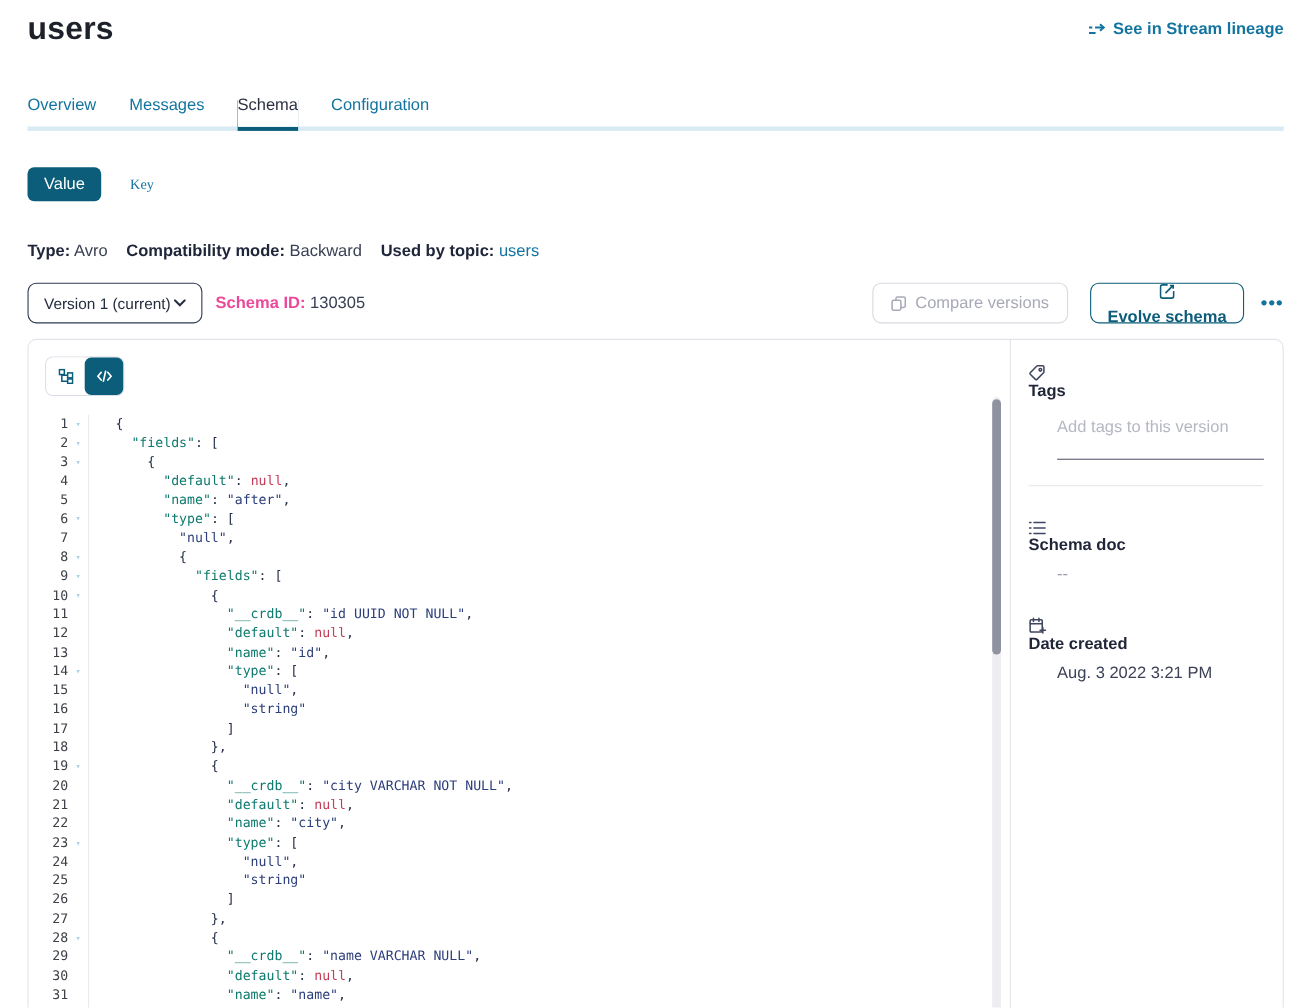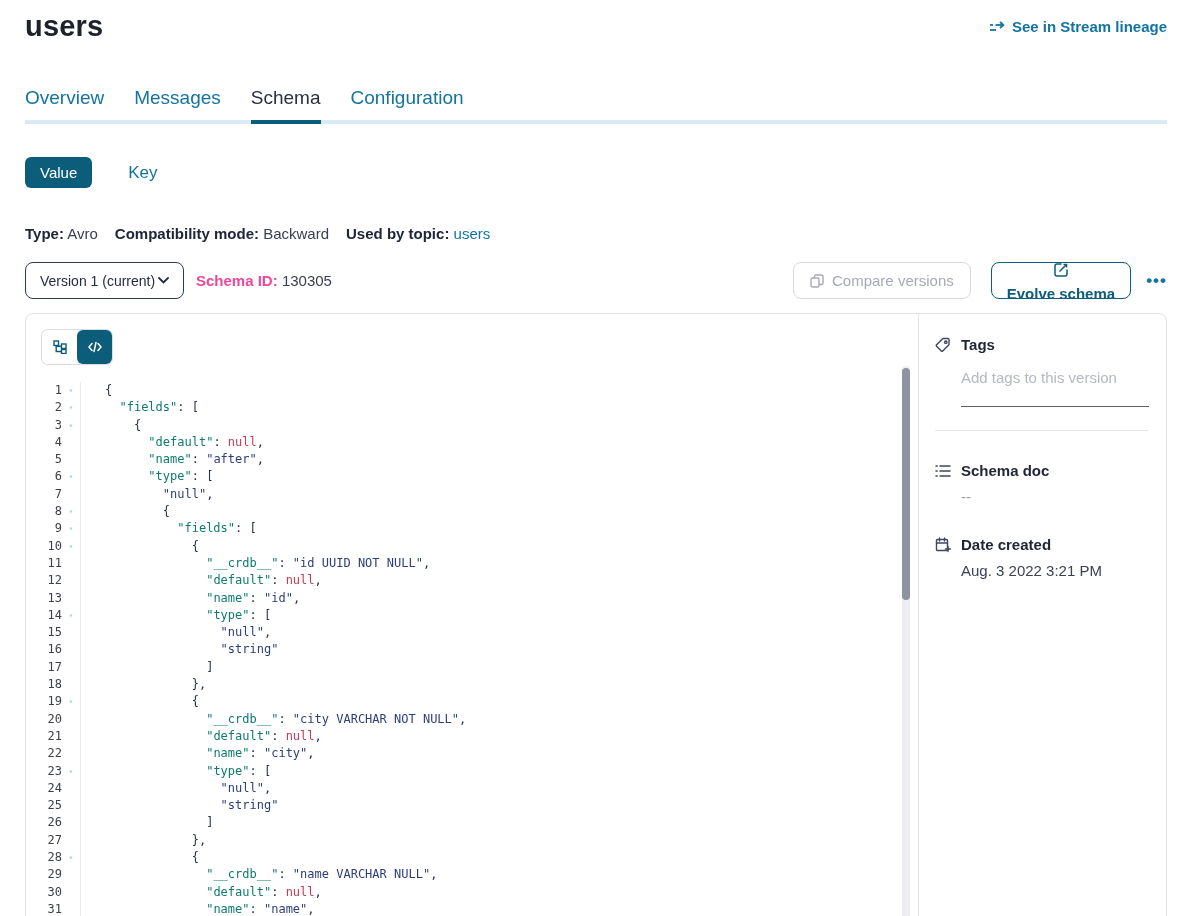--- a/index.html
+++ b/index.html
@@ -7,28 +7,28 @@
     font-family:"Liberation Sans", sans-serif; color:var(--text-body); }
   .page { padding:0 22px 0 25px; }
 
   
   .header { display:flex; justify-content:space-between; align-items:center; padding-top:10px; }
   h1 { font-size:29px; font-weight:700; color:#1d2129; letter-spacing:.2px; }
   .lineage { display:flex; align-items:center; gap:7px; color:var(--link); font-weight:700; font-size:15px; cursor:pointer; }
 
   
   .tabs { display:flex; gap:30px; margin-top:44px; border-bottom:4px solid var(--track); }
-  .tab { font-size:19px; color:var(--link); padding-bottom:11px; cursor:pointer; }
+  .tab { font-size:15px; color:var(--link); padding-bottom:11px; cursor:pointer; }
   .tab.active { color:#2b3040; font-weight:500; box-shadow:0 4px 0 var(--accent);text-align:center; }
 
   
   .toggle-row { margin-top:33px; display:flex; align-items:center; }
   .btn-primary { background:var(--accent); color:#fff; border:none; font-size:15px;
     padding:7px 15px; border-radius:6px; font-family:inherit; cursor:pointer; }
-  .key-link { color:var(--link); font-size:17px; margin-left:36px; cursor:pointer; }
+  .key-link { color:var(--link); font-size:13px; margin-left:26px; cursor:pointer;font-family:Liberation Serif, serif; }
 
   
   .meta-row { margin-top:37px; font-size:15px; display:flex; gap:17px; }
   .meta-item b { color:#20263a; font-weight:700; }
   .meta-item .link { color:var(--link); cursor:pointer; }
 
   
   .version-row { margin-top:20px; display:flex; align-items:center; }
   .select { width:159px; height:37px; border:1px solid #2e3a52; border-radius:8px;
     display:flex; align-items:center; justify-content:space-between; padding:0 14px;
@@ -67,21 +67,21 @@
   .tok-n { color:var(--code-null); }
   .tok-p { color:var(--code-punct); }
 
   .scrollbar { position:absolute; top:52px; bottom:0; right:8px; width:8px;
     background:var(--scrollbar-track); border-radius:4px; }
   .thumb { position:absolute; top:2px; left:0; width:8px; height:232px;
     background:var(--scrollbar-thumb); border-radius:4px; }
 
   
   .sidebar { width:248px; flex:none; border-left:1px solid var(--border); padding:22px 18px 0 16px; }
-  .sec-head { display:flex; align-items:center; gap:10px; color:#3f465f; }
+  .sec-head { display:flex; align-items:flex-start; color:#3f465f;flex-direction:column; }
   .sec-head span { font-size:15px; font-weight:700; color:#1f2437; }
   .tags-input { display:block; margin:16px 0 0 26px; width:188px; border:none;
     border-bottom:1px solid #5b5e70; font-size:15px; padding:0 0 20px 0; outline:none;
     font-family:inherit; color:#3a4054; }
   .tags-input::placeholder { color:var(--placeholder); }
   .sidebar hr { border:none; border-top:1px solid #e7e7ec; margin-top:23px; }
   .section.mt { margin-top:31px; }
   .sec-val { margin:9px 0 0 26px; font-size:15px; color:#3c4156; }
   .sec-val.muted { color:#9a9ca8; }
   svg { flex:none; }

